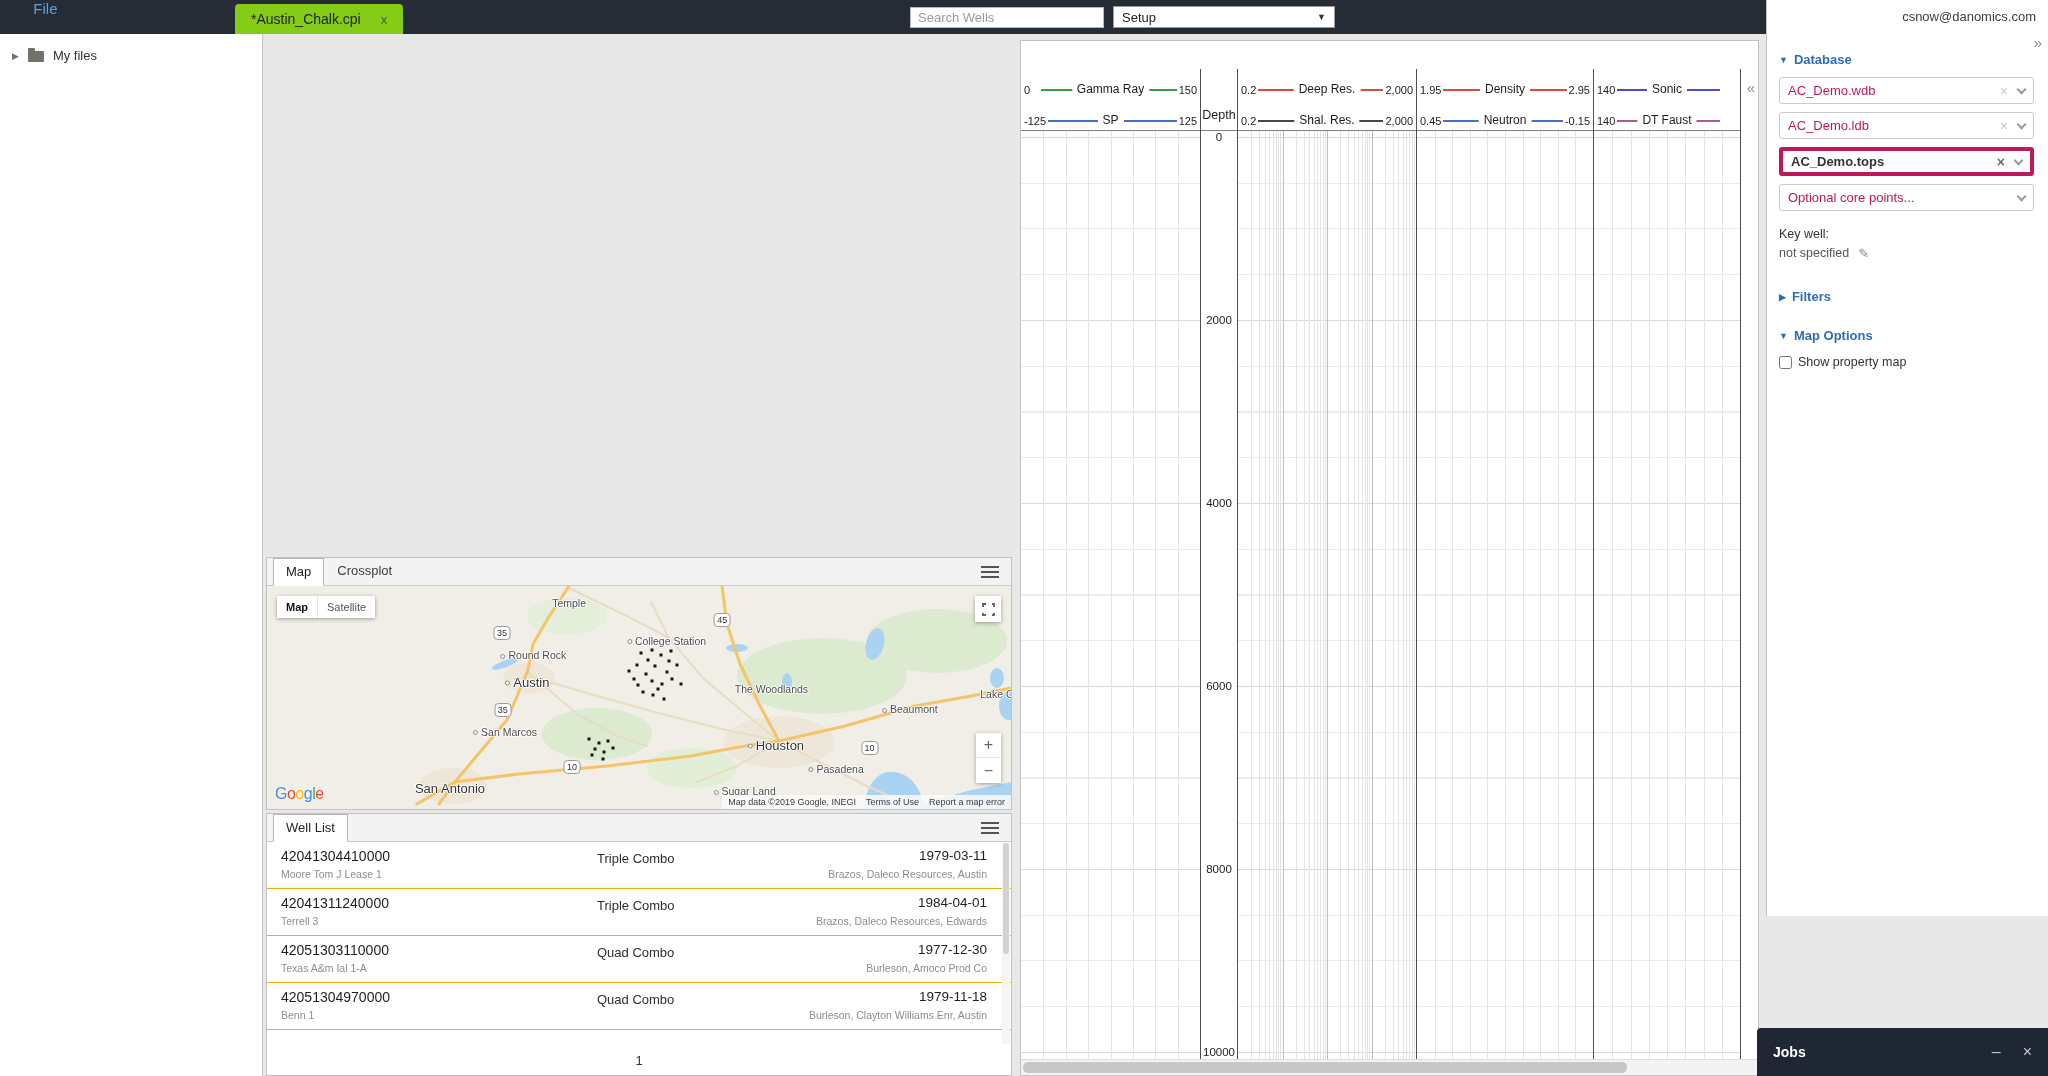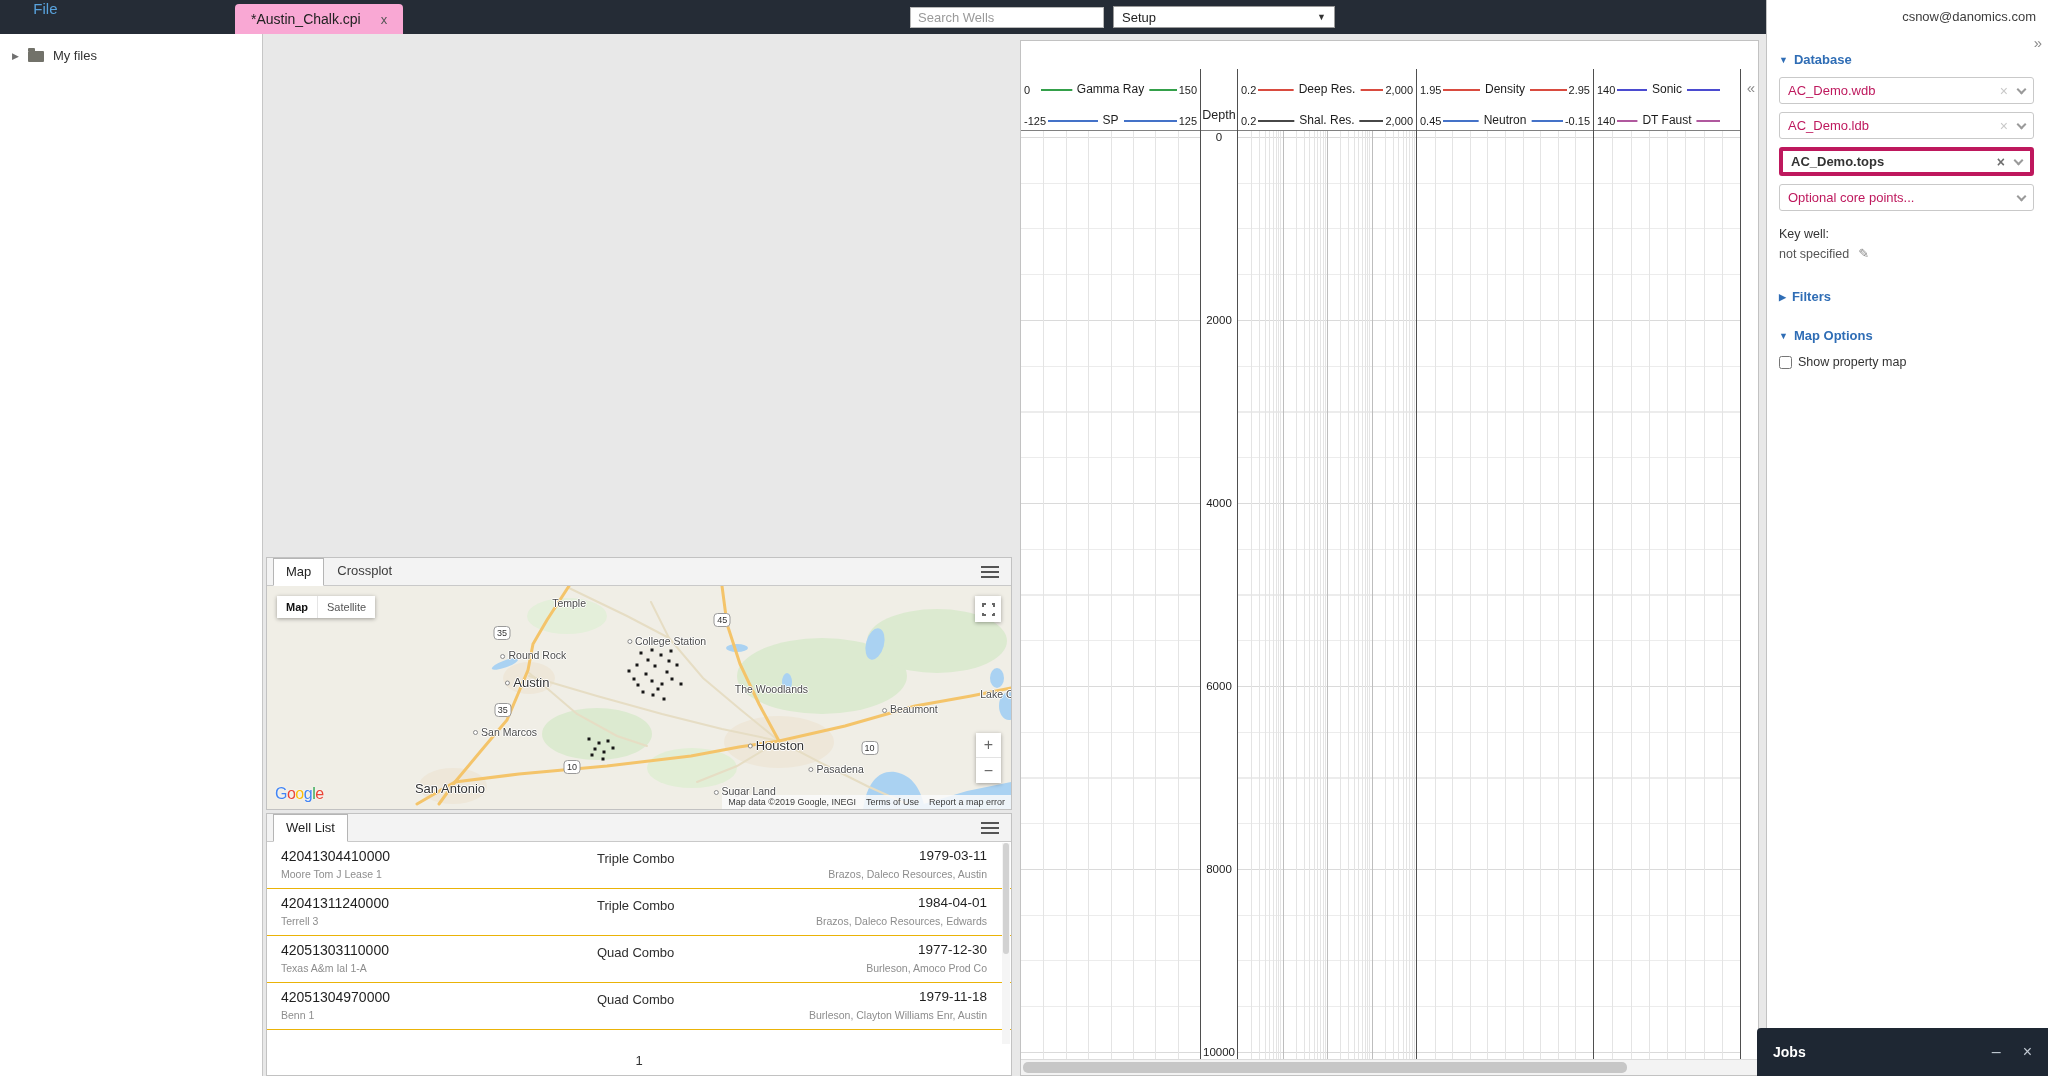--- a/index.html
+++ b/index.html
@@ -3,21 +3,21 @@
 <meta charset="utf-8">
 <style>
   *{box-sizing:border-box;margin:0;padding:0;}
   html,body{background:#9a9a9a;}
   #canvas{position:relative;width:2048px;height:1076px;background:#e8e8e8;font-family:"Liberation Sans",sans-serif;overflow:hidden;}
 
   
   .topbar{position:absolute;left:0;top:0;width:1766px;height:34px;background:#252c36;}
   .menus{position:absolute;left:30px;top:0;height:34px;display:flex;align-items:center;gap:30px;flex-direction:column;}
   .menus span{color:#58a2dc;font-size:15px;cursor:pointer;}
-  .doctab{position:absolute;left:235px;top:4px;height:30px;background:#f9a8d4;border-radius:4px 4px 0 0;display:flex;align-items:center;padding:8px 16px;font-size:14px;color:#222;cursor:pointer;}
+  .doctab{position:absolute;left:235px;top:4px;height:30px;background:#84cc16;border-radius:4px 4px 0 0;display:flex;align-items:center;padding:8px 16px;font-size:14px;color:#222;cursor:pointer;}
   .doctab .close{margin-left:20px;color:#555;font-size:13px;}
   .searchbox{position:absolute;left:910px;top:7px;width:194px;height:21px;border:1px solid #b9b9b9;background:#fff;font-size:13px;padding:0 7px;color:#333;font-family:inherit;outline:none;}
   .searchbox::placeholder{color:#9a9a9a;}
   .setup{position:absolute;left:1113px;top:6px;width:222px;height:22px;background:#fff;border:1px solid #9a9a9a;display:flex;align-items:center;font-size:13px;color:#222;padding:0 8px;cursor:pointer;}
   .setup .caret{margin-left:auto;font-size:9px;color:#333;}
 
   
   .lsb{position:absolute;left:0;top:34px;width:263px;height:1042px;background:#fff;border-right:1px solid #c6c6c6;}
   .myfiles{display:flex;align-items:center;gap:9px;padding:14px 0 0 12px;font-size:13px;color:#333;cursor:pointer;}
   .exp{color:#707070;font-size:9px;}
@@ -92,35 +92,35 @@
   .hline{position:absolute;left:20px;right:20px;bottom:9px;height:2px;}
   .hname{position:absolute;left:50%;transform:translateX(-50%);bottom:4px;background:#fff;padding:0 5px;font-size:12px;color:#1c1c1c;white-space:nowrap;}
   .hnum{position:absolute;bottom:4px;font-size:11px;color:#1c1c1c;background:#fff;padding:0 2px;}
   .hnum.hl{left:1px;}
   .hnum.hr2{right:1px;}
   .collapse-left{position:absolute;top:10px;right:3px;color:#8a8a8a;font-size:15px;cursor:pointer;}
   .hscroll{position:absolute;left:0;right:0;bottom:0;height:16px;background:#f3f3f3;border-top:1px solid #dcdcdc;}
   .hthumb{position:absolute;left:2px;top:2px;height:11px;width:82%;background:#c7c7c7;border-radius:5px;cursor:pointer;}
 
   
-  .rsb{position:absolute;left:1766px;top:0;width:282px;height:1076px;background:#fff;border-left:1px solid #c2c2c2;}
+  .rsb{position:absolute;left:1766px;top:0;width:282px;height:916px;background:#fff;border-left:1px solid #c2c2c2;}
   .email{position:absolute;top:9px;right:12px;font-size:13px;color:#3d3d3d;}
   .rcollapse{position:absolute;top:34px;right:6px;color:#8a8a8a;font-size:15px;cursor:pointer;}
   .rcontent{padding:52px 14px 0 12px;}
   .sech{color:#2f6db5;font-weight:bold;font-size:13px;margin-bottom:10px;cursor:pointer;display:flex;align-items:center;gap:6px;}
   .sech .tri{font-size:9px;}
   .sel{width:100%;height:27px;border:1px solid #c9c9c9;border-radius:3px;display:flex;align-items:center;padding:0 8px;margin-bottom:8px;font-size:13px;background:#fff;cursor:pointer;}
   .sel .val{flex:1;color:#333;overflow:hidden;white-space:nowrap;}
   .sel.dim .val{color:#be185d;}
   .sel.dim .xg{color:#c8c8c8;}
   .sel.focus{border:4px solid #be185d;height:29px;font-weight:bold;}
   .xg{color:#6f6f6f;font-size:14px;margin-right:10px;cursor:pointer;}
   .chev{width:7px;height:7px;border-right:2px solid #9a9a9a;border-bottom:2px solid #9a9a9a;transform:rotate(45deg);margin-bottom:3px;flex:0 0 auto;cursor:pointer;}
   .keywell{margin-top:16px;font-size:12.5px;color:#333;}
-  .kwval{margin-top:5px;color:#555;display:flex;gap:9px;align-items:center;}
+  .kwval{margin-top:5px;color:#555;display:flex;gap:9px;align-items:flex-start;}
   .pencil{color:#8a8a8a;font-size:13px;cursor:pointer;}
   .sech.filters{margin-top:28px;}
   .sech.mapopt{margin-top:24px;}
   .propmap{display:flex;align-items:center;gap:6px;font-size:12.5px;color:#333;margin-top:12px;}
   .propmap input{width:13px;height:13px;margin:0;cursor:pointer;}
 
   
   .jobs{position:absolute;left:1757px;bottom:0;width:291px;height:48px;background:#1e2733;display:flex;align-items:center;padding:0 16px;z-index:5;border-radius:4px 0 0 0;}
   .jtitle{color:#fff;font-size:14px;font-weight:bold;}
   .jicons{margin-left:auto;display:flex;gap:22px;color:#c3cbd4;font-size:16px;}

